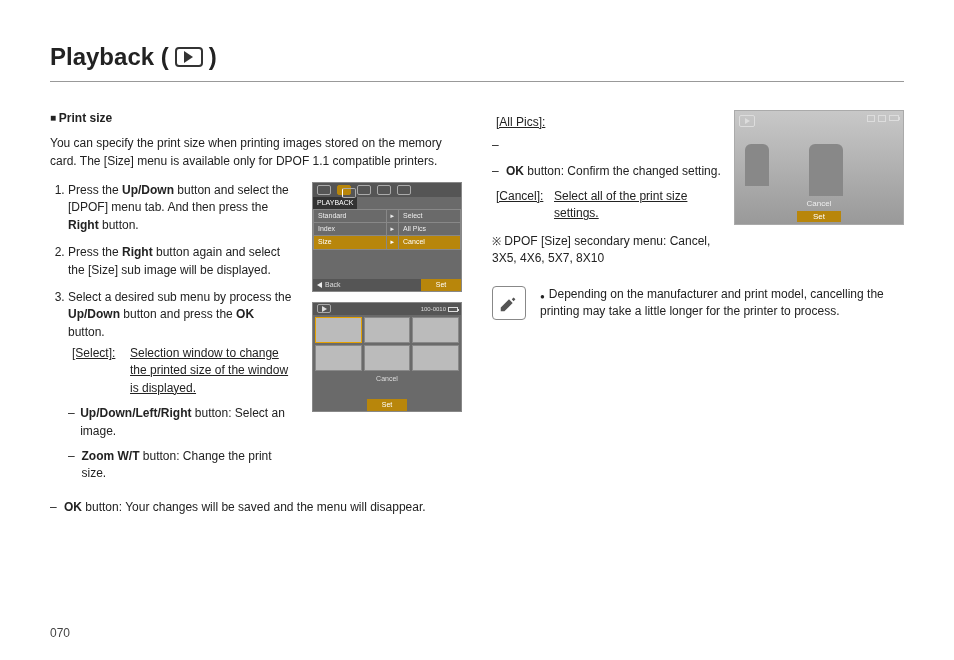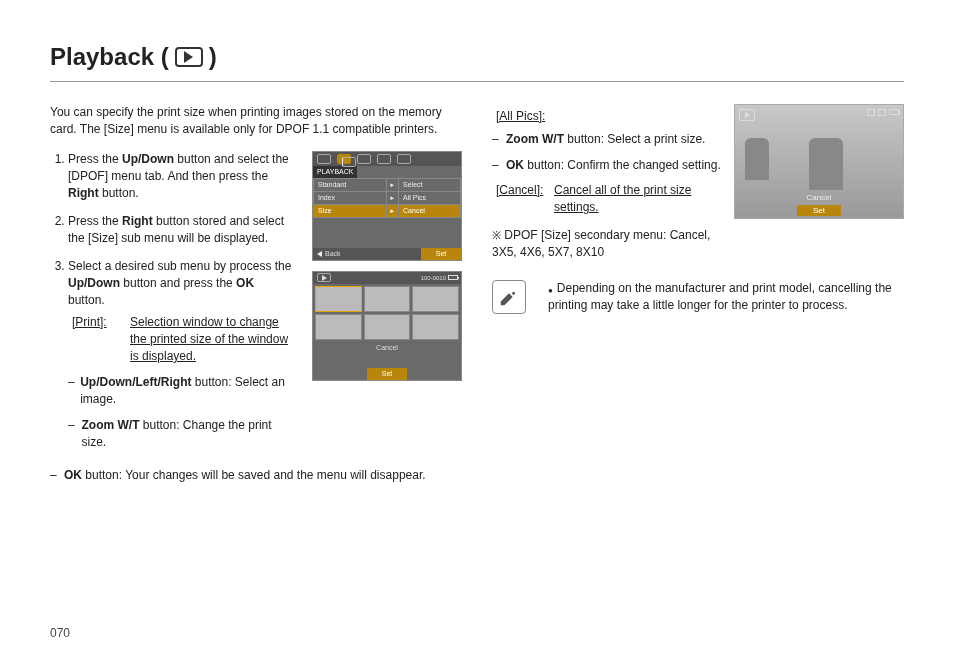--- a/index.html
+++ b/index.html
@@ -11,21 +11,21 @@
     height: 660px;
     padding: 40px 50px 20px 50px;
     line-height: 1.45;
     position: relative;
   }
   .title {
     font-size: 24px;
     font-weight: 600;
     border-bottom: 1px solid #999;
     padding-bottom: 6px;
-    margin-bottom: 22px;
+    margin-bottom: 28px;
     display: flex;
     align-items: center;
     gap: 6px;
   }
   .title .play-icon-box {
     display: inline-flex;
     align-items: center;
     justify-content: center;
     width: 28px;
     height: 20px;
@@ -87,21 +87,21 @@
   .photo-mock .play-badge .pt { border-left:5px solid #ddd; border-top:3px solid transparent; border-bottom:3px solid transparent;}
   .photo-mock .top-right { position:absolute; top:4px; right:4px; display:flex; gap:3px; align-items:center;}
   .photo-mock .top-right .sq { width:8px; height:7px; border:1px solid #ddd;}
   .photo-mock .top-right .batt { width:10px; height:6px; border:1px solid #ddd; position:relative;}
   .photo-mock .top-right .batt::after{content:"";position:absolute;right:-2px;top:1px;width:1px;height:3px;background:#ddd;}
   .photo-mock .figures { position:absolute; left:10px; bottom:28px; display:flex; gap:40px;}
   .photo-mock .person { width:24px; height:42px; background:#888; border-radius:6px 6px 0 0;}
   .photo-mock .cancel { position:absolute; bottom:14px; width:100%; text-align:center; font-size:8px; color:#eee;}
   .photo-mock .setbar { position:absolute; bottom:2px; left:50%; transform:translateX(-50%); width:44px; text-align:center; background:#b8860b; color:#fff; font-size:8px; line-height:11px;}
   
-  .note-row { display:flex; gap:22px; margin-top:18px; clear:both;justify-content:center;}
+  .note-row { display:flex; gap:14px; margin-top:18px; clear:both;justify-content:center;}
   .pen-icon { width:34px; height:34px; border:1px solid #888; border-radius:4px; display:flex; align-items:center; justify-content:center; flex-shrink:0;}
   .pen-svg { width:22px; height:22px; }
   .bullet-dot::before { content:"●"; font-size:8px; position:relative; top:1px; margin-right:4px;}
   .star::before { content:"※ "; font-size:11px; }
   .page-num { position:absolute; bottom:18px; left:50px; font-size:12px; color:#444;}
   .full-dash { display:flex; margin-top:6px; }
   .full-dash .dash { width:14px; }
 </style>
 </head>
 <body>
@@ -110,36 +110,37 @@
   <span>Playback (</span>
   <span class="play-icon-box">
       <span class="play-tri"></span>
     </span>
   <span>)</span>
 </div>
 
 <div class="cols">
 
   <div class="col-left">
+    <div class="subhead">Print size</div>
     <div class="intro">You can specify the print size when printing images stored on the memory card. The [Size] menu is available only for DPOF 1.1 compatible printers.</div>
 
     <div class="left-inner">
       <div class="left-text">
         <ol class="steps">
           <li>
             <span>Press the </span><b>Up/Down</b><span> button and select the [DPOF] menu tab. And then press the </span><b>Right</b><span> button.</span>
           </li>
           <li>
-            <span>Press the </span><b>Right</b><span> button stored and select the [Size] sub menu will be displayed.</span>
+            <span>Press the </span><b>Right</b><span> button again and select the [Size] sub image will be displayed.</span>
           </li>
           <li>
             <span>Select a desired sub menu by process the </span><b>Up/Down</b><span> button and press the </span><b>OK</b><span> button.</span>
             <div class="sublist">
               <div class="row">
-                <div class="lab">[Print]:</div>
+                <div class="lab">[Select]:</div>
                 <div>Selection window to change the printed size of the window is displayed.</div>
               </div>
             </div>
             <div class="dash-row">
                 <div class="dash">–</div>
               <div><b>Up/Down/Left/Right</b><span> button: Select an image.</span></div>
             </div>
             <div class="dash-row">
                 <div class="dash">–</div>
               <div><b>Zoom W/T</b><span> button: Change the print size.</span></div>
@@ -239,30 +240,29 @@
       <div class="setbar">Set</div>
     </div>
 
     <div class="sublist">
       <div class="row" style="margin-bottom:6px;">
         <div class="lab">[All Pics]:</div>
       </div>
     </div>
     <div class="dash-row">
         <div class="dash">–</div>
-      <div><b>Zoom W/T</b><span> button: Select a print size.</span></div>
     </div>
     <div class="dash-row">
         <div class="dash">–</div>
       <div><b>OK</b><span> button: Confirm the changed setting.</span></div>
     </div>
     <div class="sublist">
       <div class="row" style="margin-bottom:10px;">
         <div class="lab">[Cancel]:</div>
-        <div>Cancel all of the print size settings.</div>
+        <div>Select all of the print size settings.</div>
       </div>
     </div>
     <div class="star" style="margin-top:4px;">DPOF [Size] secondary menu: Cancel, 3X5, 4X6, 5X7, 8X10</div>
 
     <div class="note-row">
       <div class="pen-icon">
         <svg class="pen-svg" viewBox="0 0 24 24">
             <path d="M3 17l9-9 4 4-9 9H3v-4zm14-11l2 2-2 2-2-2 2-2z" fill="#555"></path>
           </svg>
       </div>

